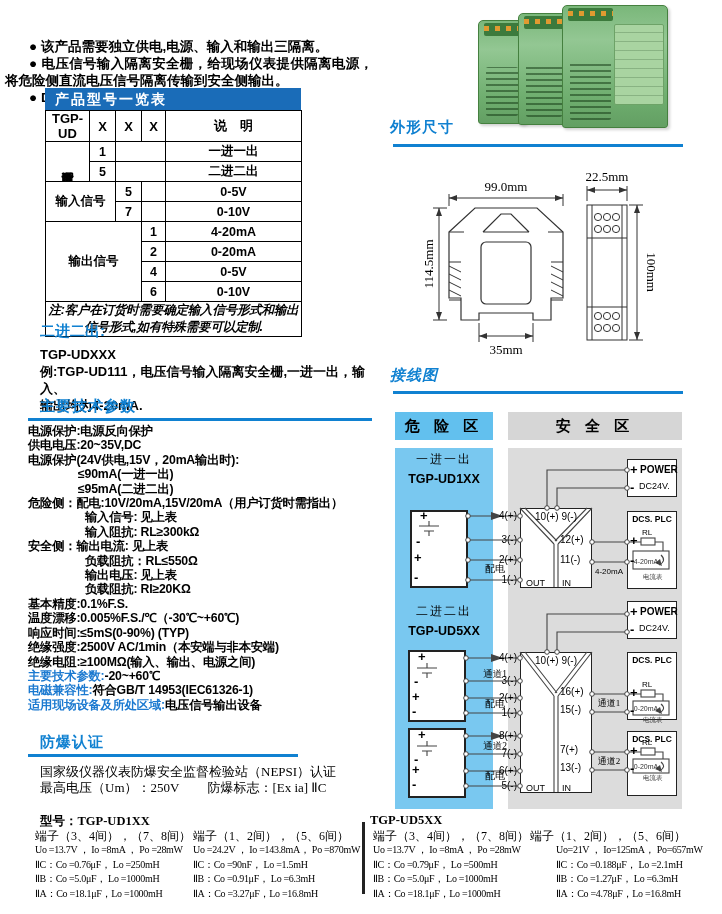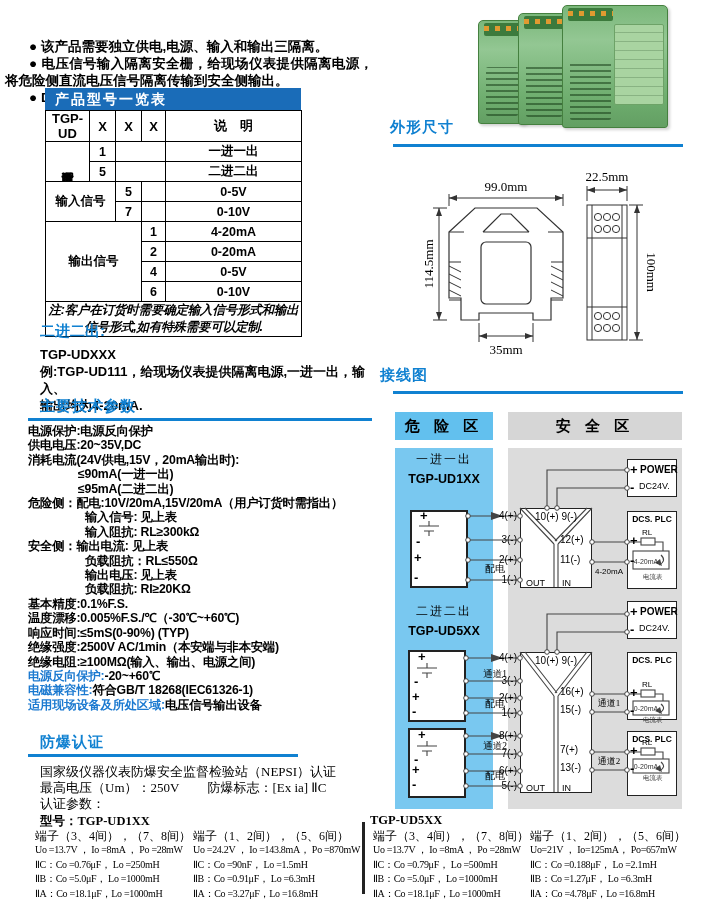--- a/index.html
+++ b/index.html
@@ -148,55 +148,54 @@
       <tr>
             <td colspan="5" class="note">注:客户在订货时需要确定输入信号形式和输出信号形式,如有特殊需要可以定制.</td>
           </tr>
     </tbody>
       </table>
   </div>
 
   <div class="sel">
     <div class="t">二进二出:</div>
     <div class="l">TGP-UDXXX</div>
-    <div class="l">例:TGP-UD111，给现场仪表提供隔离电源,一进一出，输入、</div>
+    <div class="l">例:TGP-UD111，电压信号输入隔离安全栅,一进一出，输入、</div>
     <div class="l">输出均为4-20mA.</div>
   </div>
 
   <div class="sec-title" style="left:40px;top:397px;">主要技术参数</div>
   <div class="rule" style="left:28px;top:418px;width:344px;"></div>
   <div class="tech">
     <div>电源保护:电源反向保护</div>
     <div>供电电压:20~35V,DC</div>
-    <div>消耗电流(24V供电,15V，20mA输出时):</div>
+    <div>电源保护(24V供电,15V，20mA输出时):</div>
     <div class="i1">≤90mA(一进一出)</div>
     <div class="i1">≤95mA(二进二出)</div>
     <div>危险侧：配电:10V/20mA,15V/20mA（用户订货时需指出）</div>
     <div class="i2">输入信号: 见上表</div>
     <div class="i2">输入阻抗: RL≥300kΩ</div>
     <div>安全侧：输出电流: 见上表</div>
     <div class="i2">负载阻抗：RL≤550Ω</div>
     <div class="i2">输出电压: 见上表</div>
     <div class="i2">负载阻抗: RI≥20KΩ</div>
     <div>基本精度:0.1%F.S.</div>
     <div>温度漂移:0.005%F.S./℃（-30℃~+60℃)</div>
     <div>响应时间:≤5mS(0-90%) (TYP)</div>
     <div>绝缘强度:2500V AC/1min（本安端与非本安端)</div>
     <div>绝缘电阻:≥100MΩ(输入、输出、电源之间)</div>
-    <div><span class="blue">电源反向保护:</span><span>-20~+60℃</span></div>
-    <div><span class="blue">电磁兼容性:</span><span>符合GB/T 18268(IEC61326-1)</span></div>
+    <div><span class="blue">主要技术参数:</span><span>-20~+60℃</span></div>
+    <div><span class="blue">电磁兼容性:</span><span>符合GB/T 14953(IEC61326-1)</span></div>
     <div><span class="blue">适用现场设备及所处区域:</span><span>电压信号输出设备</span></div>
   </div>
 
   <div class="sec-title" style="left:40px;top:733px;">防爆认证</div>
   <div class="rule" style="left:28px;top:754px;width:270px;"></div>
   <div class="cert">
     <div>国家级仪器仪表防爆安全监督检验站（NEPSI）认证</div>
     <div><span>最高电压（Um）：250V</span><span class="gap"></span><span>防爆标志：[Ex ia] ⅡC</span></div>
-    <div>认证参数：</div>
   </div>
   <div class="certm" style="left:40px;top:813px;">型号：TGP-UD1XX</div>
   <div class="certm" style="left:370px;top:813px;">TGP-UD5XX</div>
 
   <div class="cd-h" style="left:35px;top:828px;">端子（3、4间），（7、8间）</div>
   <div class="cd-h" style="left:193px;top:828px;">端子（1、2间），（5、6间）</div>
   <div class="cd-h" style="left:373px;top:828px;">端子（3、4间），（7、8间）</div>
   <div class="cd-h" style="left:530px;top:828px;">端子（1、2间），（5、6间）</div>
   <div class="cd-div"></div>
 
@@ -211,21 +210,21 @@
     <div>ⅡC：Co =90nF， Lo =1.5mH</div>
     <div>ⅡB：Co =0.91μF， Lo =6.3mH</div>
     <div>ⅡA：Co =3.27μF，Lo =16.8mH</div>
   </div>
   <div class="cd" style="left:373px;top:843px;">
     <div>Uo =13.7V ， Io =8mA ， Po =28mW</div>
     <div>ⅡC：Co =0.79μF， Lo =500mH</div>
     <div>ⅡB：Co =5.0μF， Lo =1000mH</div>
     <div>ⅡA：Co =18.1μF，Lo =1000mH</div>
   </div>
-  <div class="cd" style="left:530px;top:843px;">
+  <div class="cd" style="left:556px;top:843px;">
     <div>Uo=21V ， Io=125mA， Po=657mW</div>
     <div>ⅡC：Co =0.188μF， Lo =2.1mH</div>
     <div>ⅡB：Co =1.27μF， Lo =6.3mH</div>
     <div>ⅡA：Co =4.78μF，Lo =16.8mH</div>
   </div>
 
   <div class="photo">
     <div class="mod" style="left:8px;top:16px;width:46px;height:102px;">
       <div class="term"></div>
       <div class="vent"></div>
@@ -286,21 +285,21 @@
     </g>
     <g font-family="Liberation Serif, serif" font-size="13" fill="#000">
       <text x="121" y="41" text-anchor="middle">99.0mm</text>
       <text transform="rotate(-90)" x="-114" y="48" text-anchor="middle">114.5mm</text>
       <text x="121" y="204" text-anchor="middle">35mm</text>
       <text x="222" y="31" text-anchor="middle">22.5mm</text>
       <text transform="rotate(90)" x="122" y="-262" text-anchor="middle">100mm</text>
     </g>
   </svg>
 
-  <div class="sec-title" style="left:380px;top:366px;">接线图</div>
+  <div class="sec-title" style="left:390px;top:366px;font-style:italic;">接线图</div>
   <div class="rule" style="left:393px;top:391px;width:290px;"></div>
 
   <div class="wiring">
     <div class="hz-head">危 险 区</div>
     <div class="sf-head">安 全 区</div>
     <div class="hz-panel"></div>
     <div class="sf-panel"></div>
 
     <div class="wbox b2" style="left:17px;top:105px;width:58px;height:78px;"></div>
     <div class="wbox" style="left:127px;top:103px;width:72px;height:80px;"></div>

